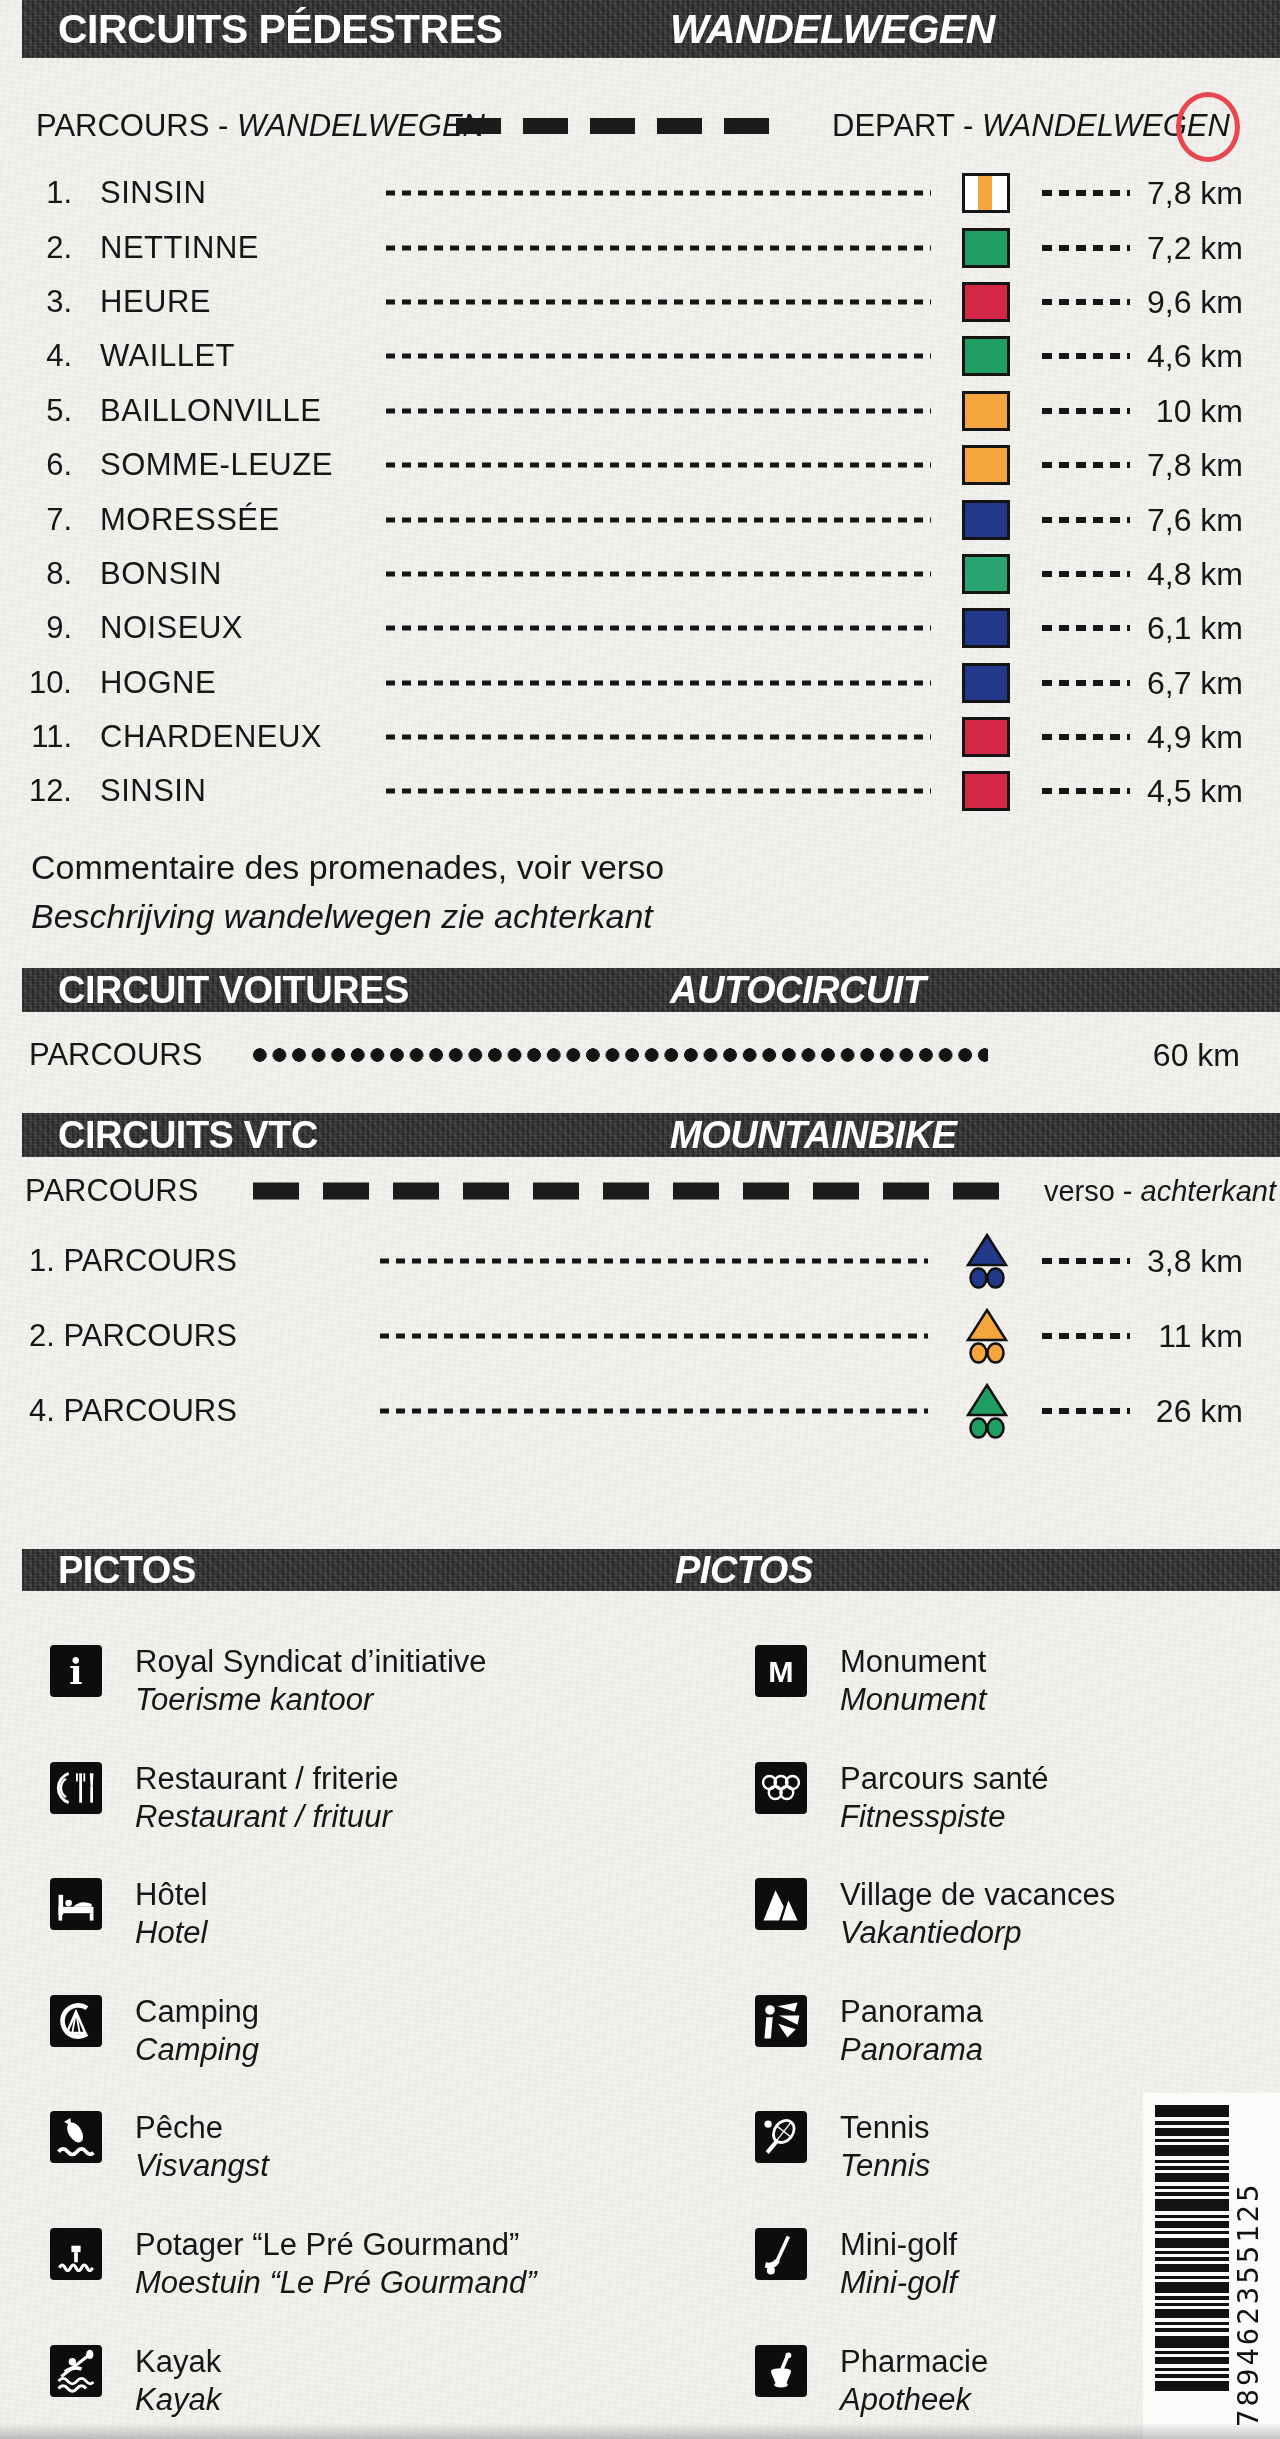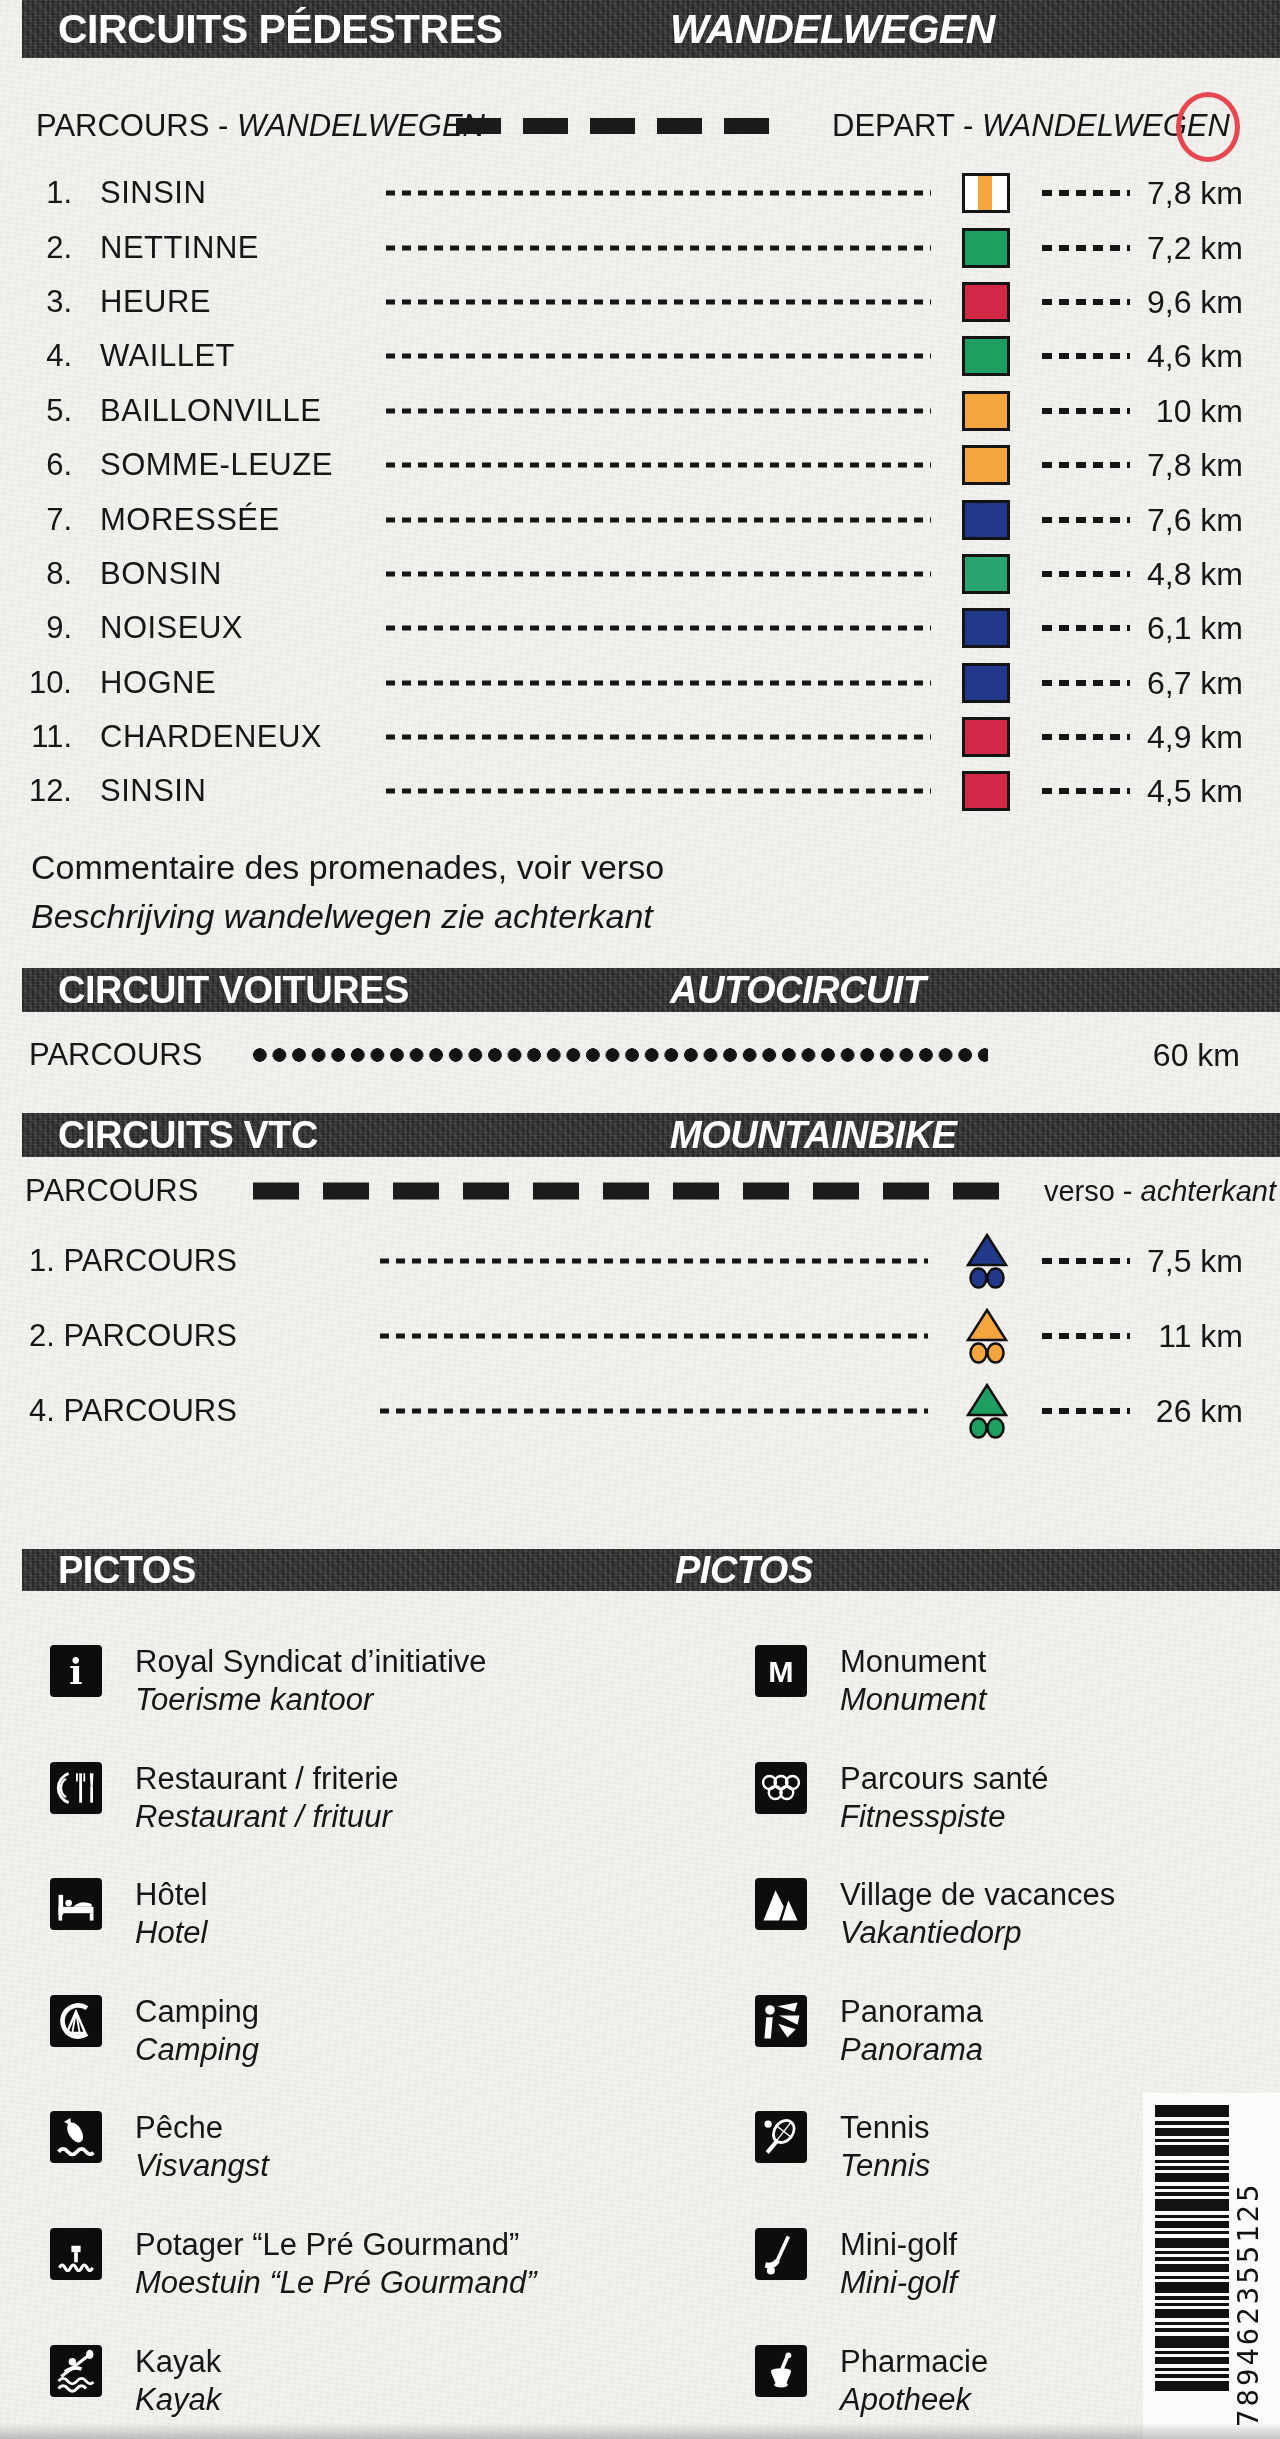--- a/index.html
+++ b/index.html
@@ -276,21 +276,21 @@
   <div class="vtc-rows" id="vtc-rows">
   <div class="vrow">
     <span class="v-name">1. PARCOURS</span>
     <span class="v-leader"></span>
     <span class="v-icon"><svg width="44" height="58" viewBox="0 0 44 58">
             <polygon points="22,3 41,33 3,33" fill="#22388b" stroke="#111" stroke-width="2.5"></polygon>
             <ellipse cx="13.5" cy="46" rx="8" ry="9.5" fill="#22388b" stroke="#111" stroke-width="2.5"></ellipse>
             <ellipse cx="30.5" cy="46" rx="8" ry="9.5" fill="#22388b" stroke="#111" stroke-width="2.5"></ellipse>
           </svg></span>
     <span class="v-mini"></span>
-    <span class="v-dist">7,5 km</span>
+    <span class="v-dist">3,8 km</span>
   </div>
 
   <div class="vrow">
     <span class="v-name">2. PARCOURS</span>
     <span class="v-leader"></span>
     <span class="v-icon"><svg width="44" height="58" viewBox="0 0 44 58">
             <polygon points="22,3 41,33 3,33" fill="#f5a53e" stroke="#111" stroke-width="2.5"></polygon>
             <ellipse cx="13.5" cy="46" rx="8" ry="9.5" fill="#f5a53e" stroke="#111" stroke-width="2.5"></ellipse>
             <ellipse cx="30.5" cy="46" rx="8" ry="9.5" fill="#f5a53e" stroke="#111" stroke-width="2.5"></ellipse>
           </svg></span>

